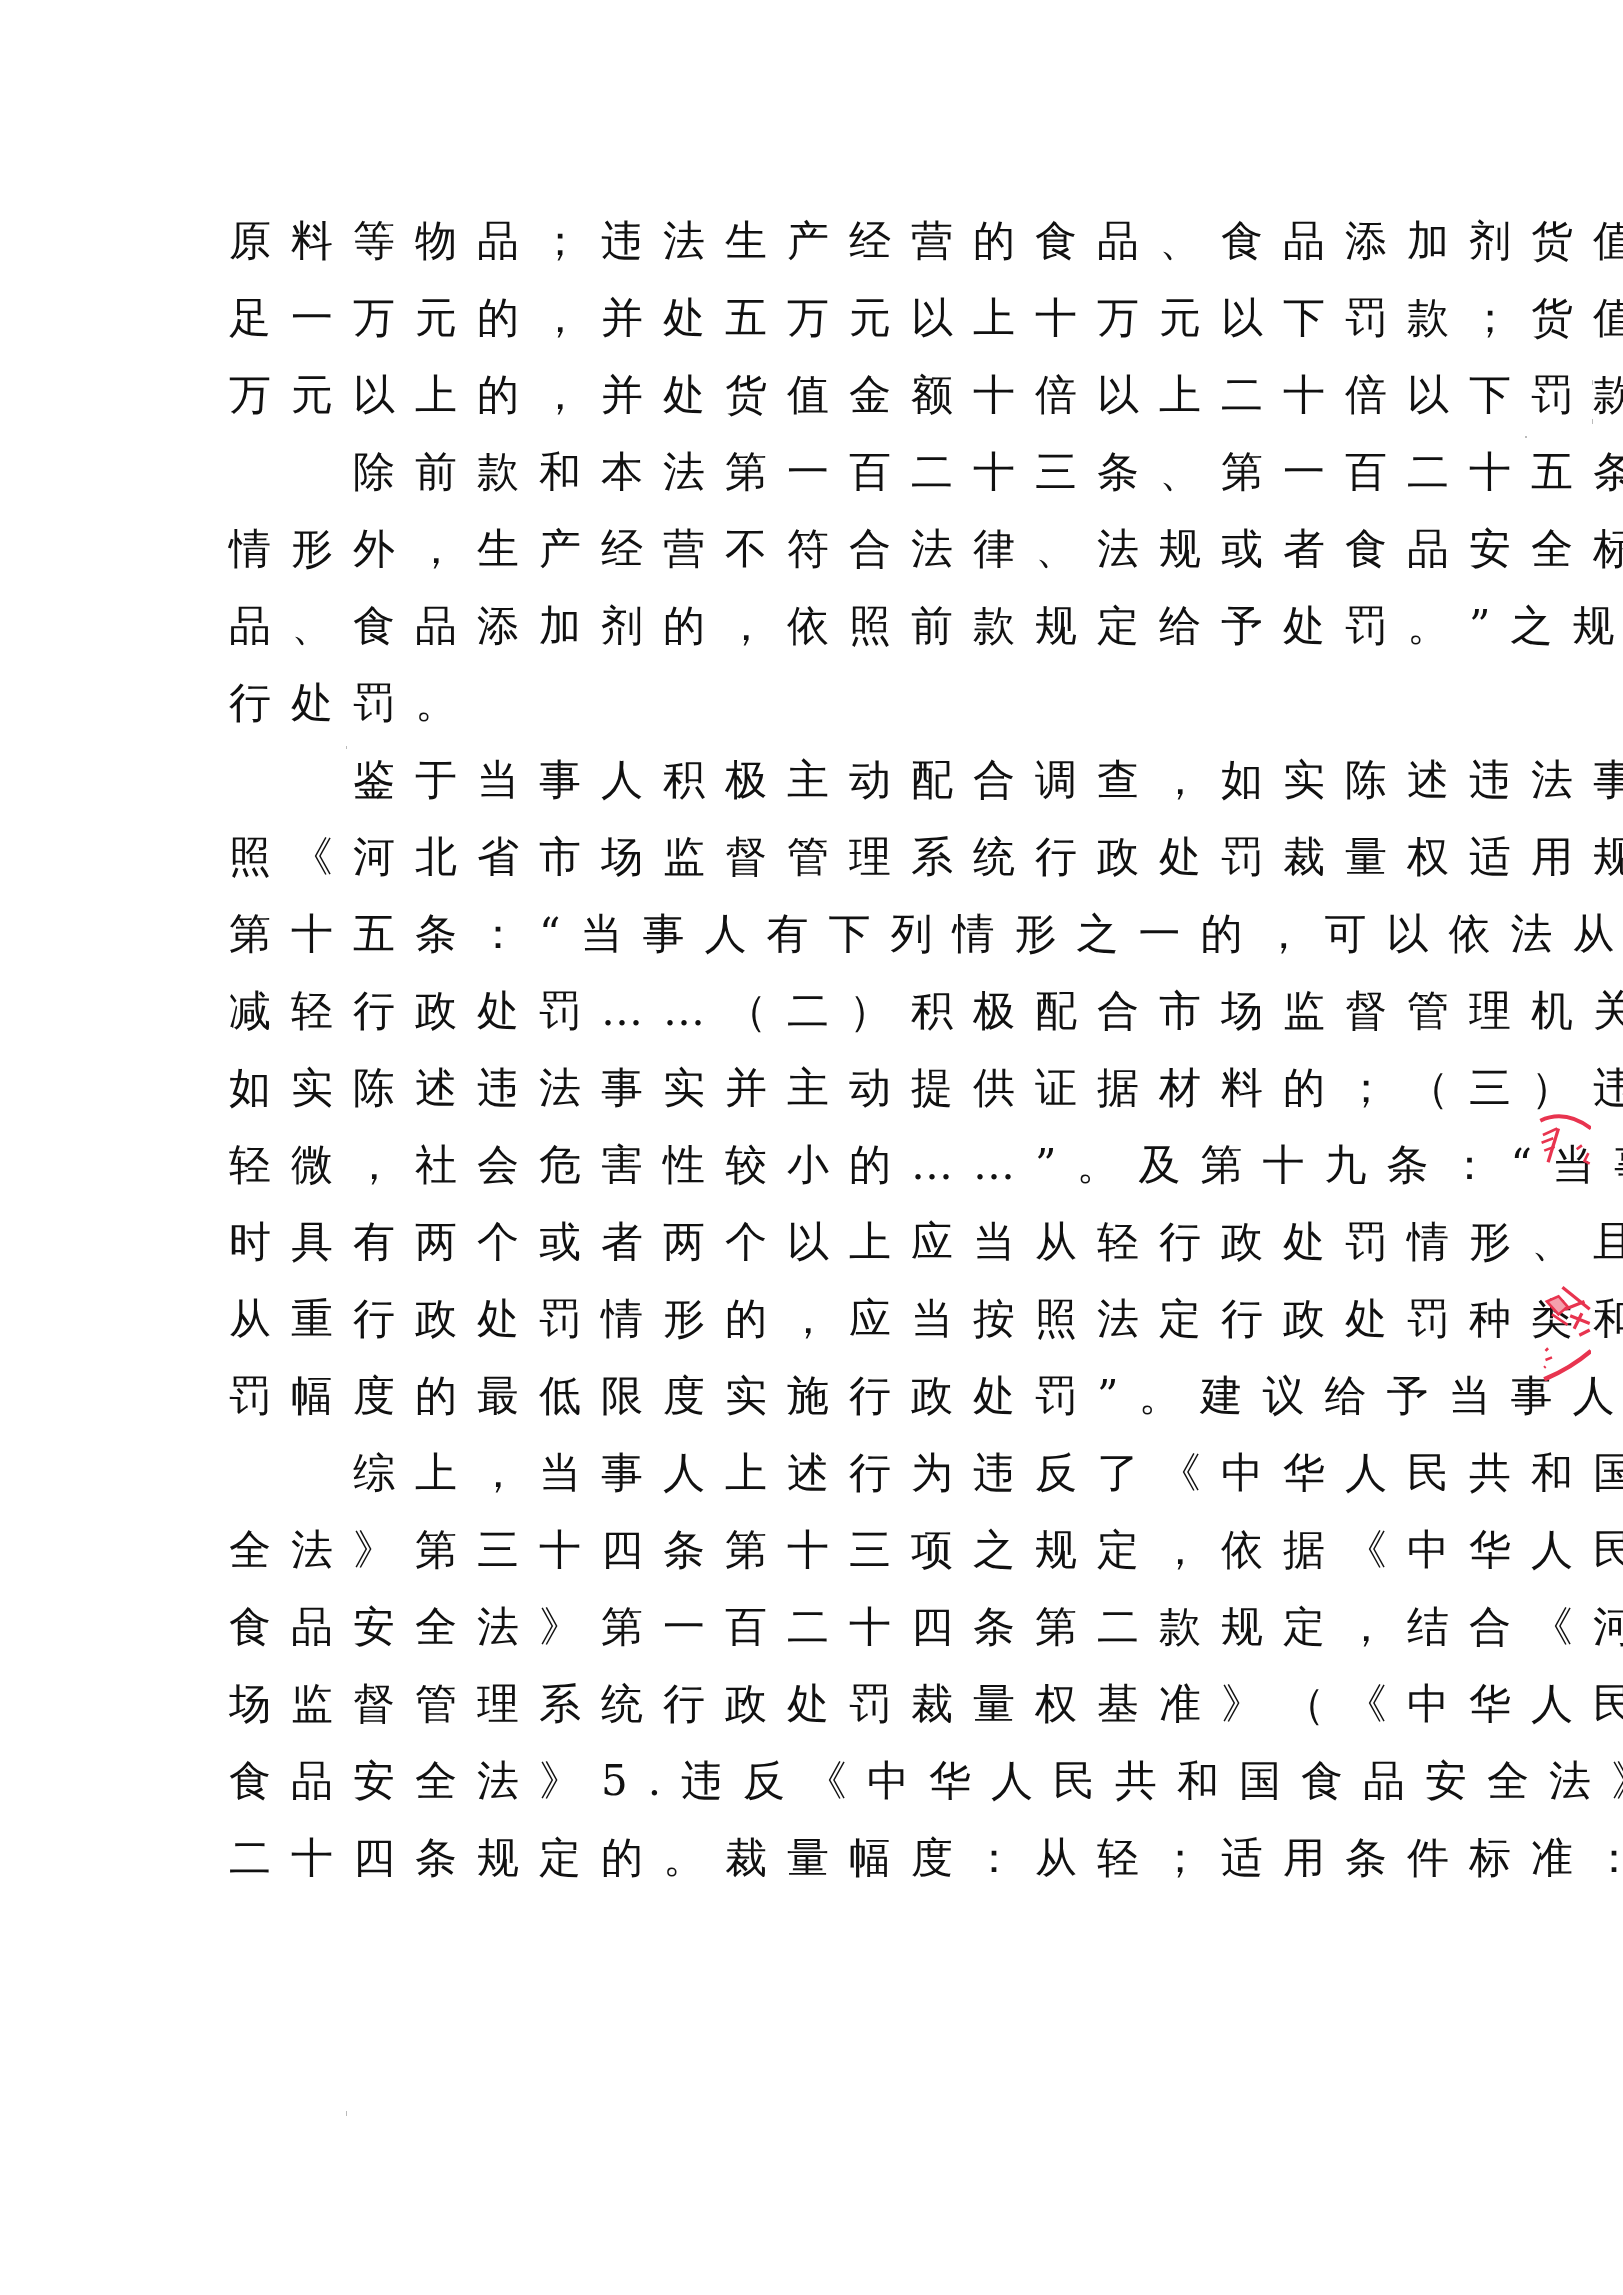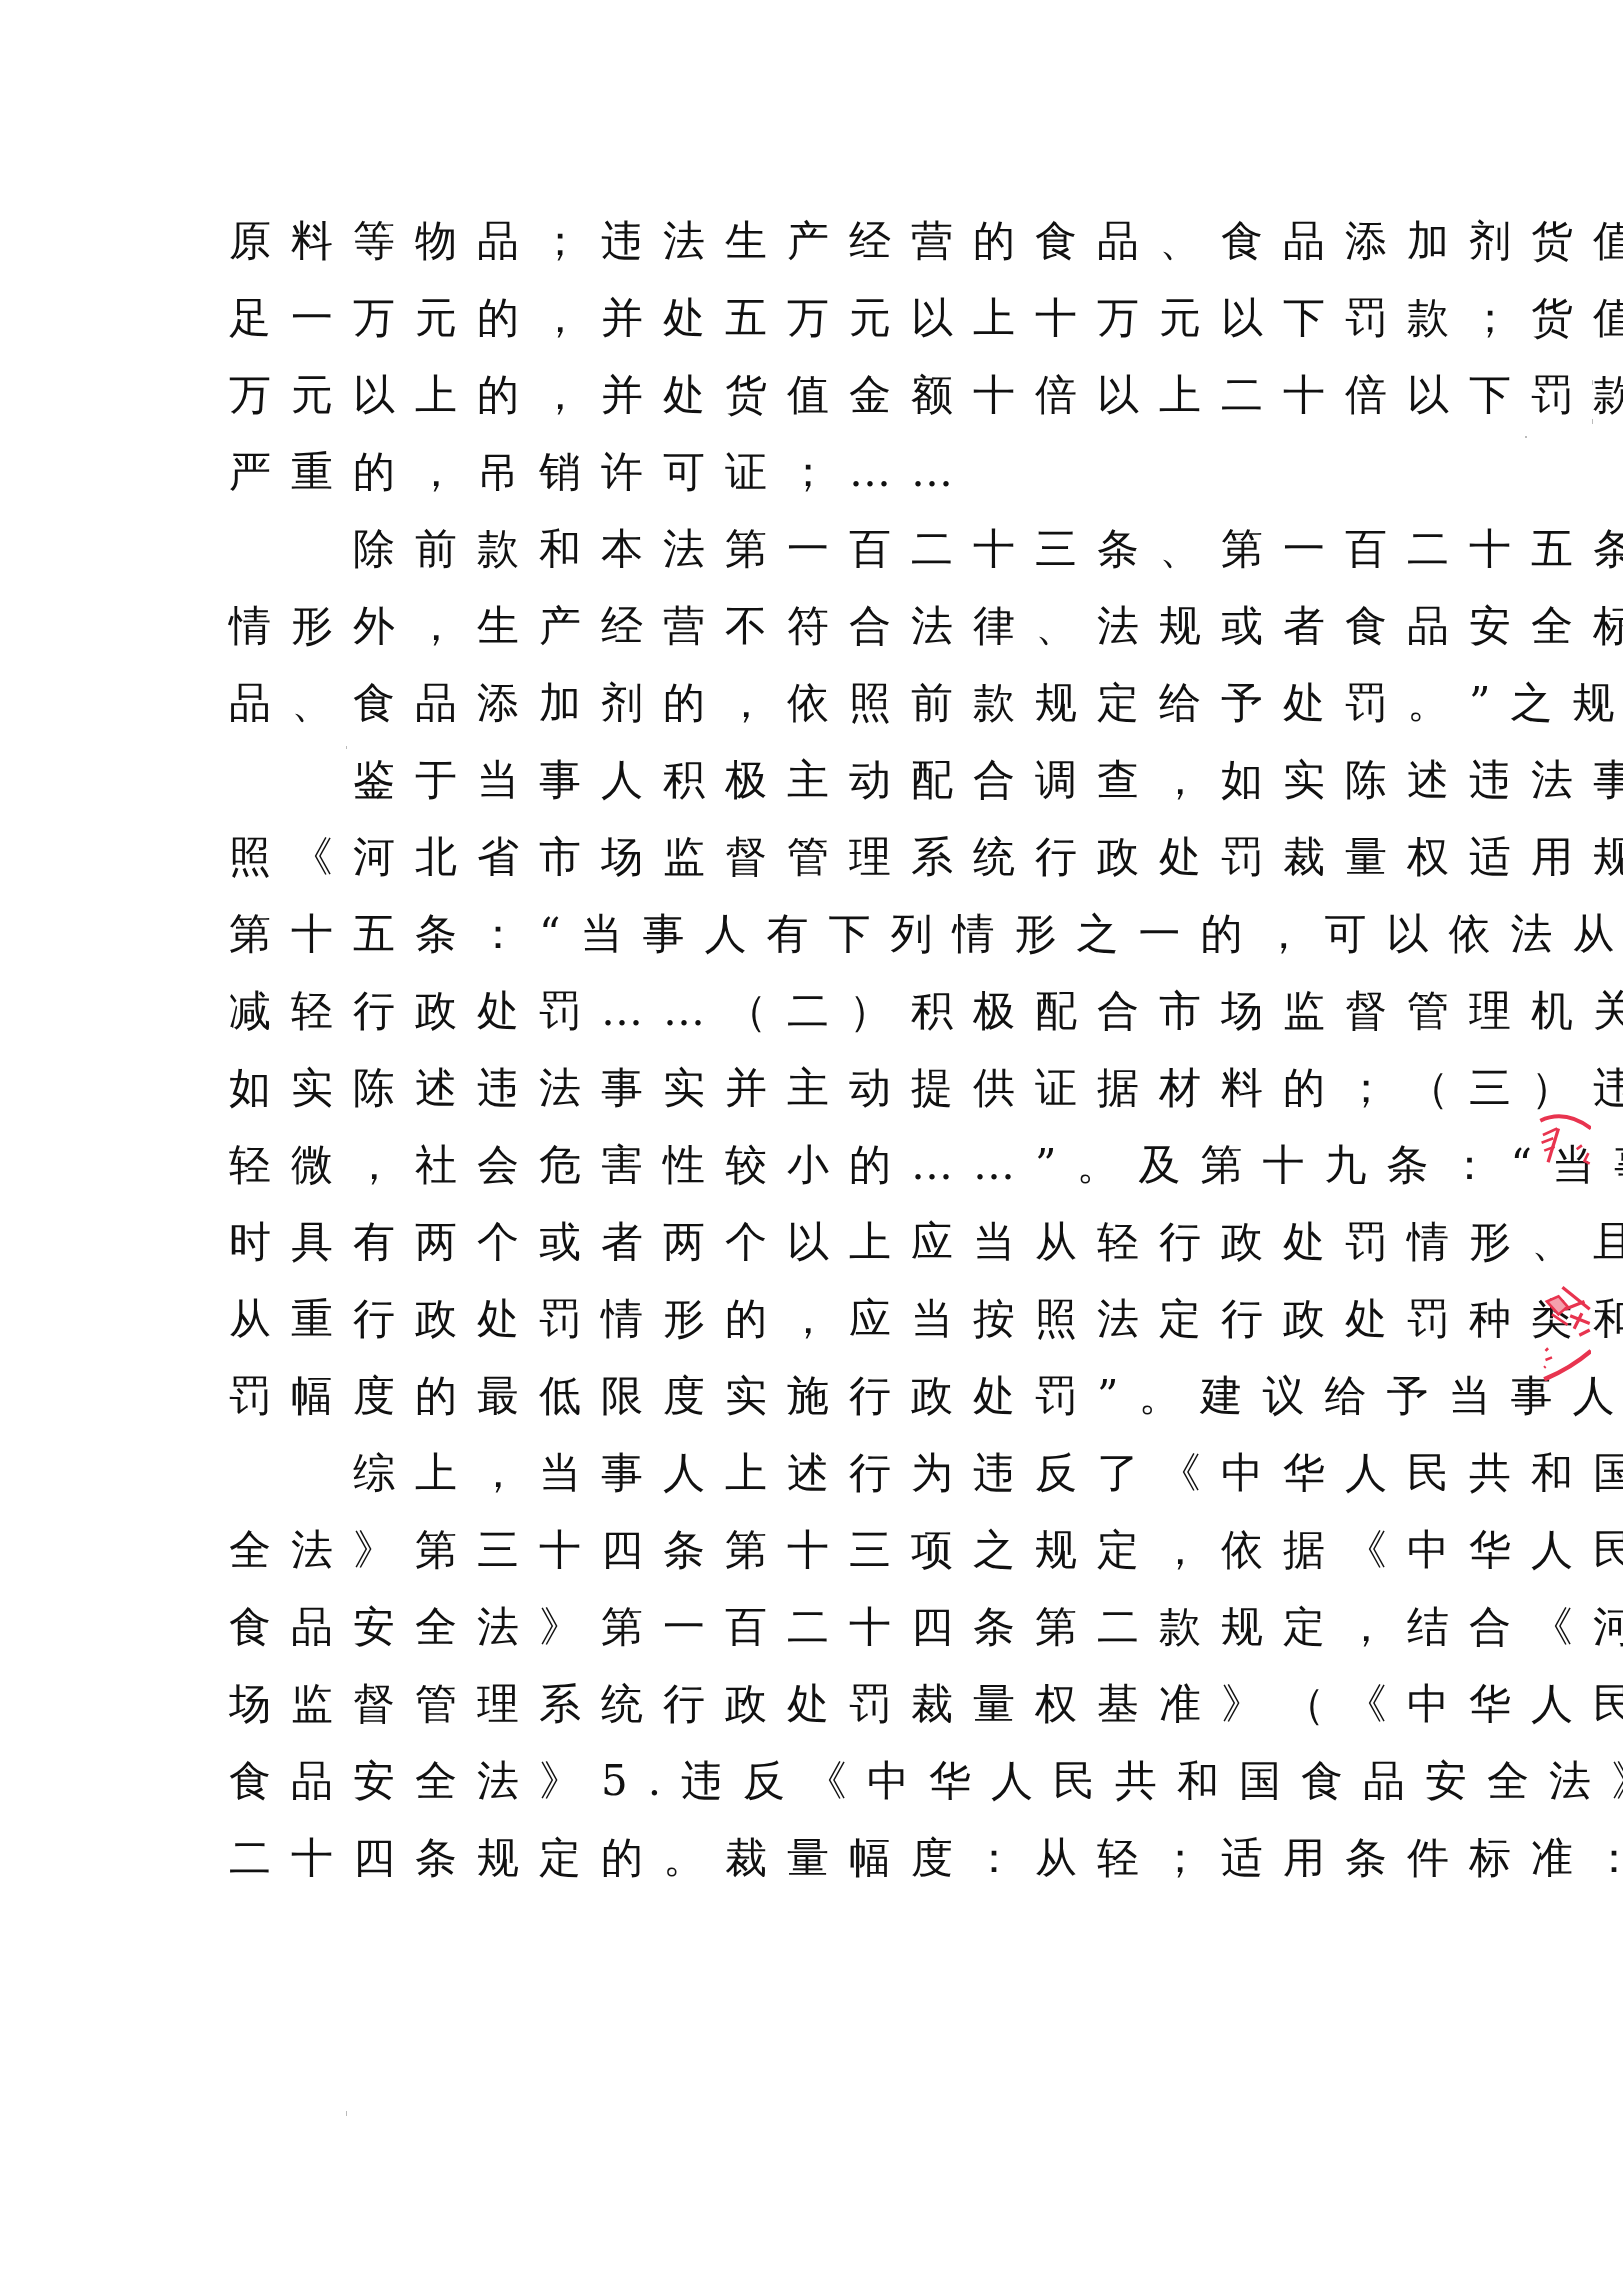--- a/index.html
+++ b/index.html
@@ -57,27 +57,27 @@
 <body>
 
 <div class="page">
 
   <div class="body-text">
 
     <div>
       <div class="line">原料等物品；违法生产经营的食品、食品添加剂货值金额不</div>
       <div class="line">足一万元的，并处五万元以上十万元以下罚款；货值金额一</div>
       <div class="line">万元以上的，并处货值金额十倍以上二十倍以下罚款；情节</div>
-      <div class="line">严重的，吊销许可证；……</div>
     </div>
 
     <div>
       <div class="line">　　除前款和本法第一百二十三条、第一百二十五条规定的</div>
       <div class="line">情形外，生产经营不符合法律、法规或者食品安全标准的食</div>
       <div class="line">品、食品添加剂的，依照前款规定给予处罚。”之规定，进</div>
+      <div class="line">行处罚。</div>
     </div>
 
     <div>
       <div class="line">　　鉴于当事人积极主动配合调查，如实陈述违法事实，参</div>
       <div class="line">照《河北省市场监督管理系统行政处罚裁量权适用规则》第</div>
       <div class="line">第十五条：“当事人有下列情形之一的，可以依法从轻或者</div>
       <div class="line">减轻行政处罚……（二）积极配合市场监督管理机关调查，</div>
       <div class="line">如实陈述违法事实并主动提供证据材料的；（三）违法行为</div>
       <div class="line">轻微，社会危害性较小的……”。及第十九条：“当事人同</div>
       <div class="line">时具有两个或者两个以上应当从轻行政处罚情形、且不具有</div>

